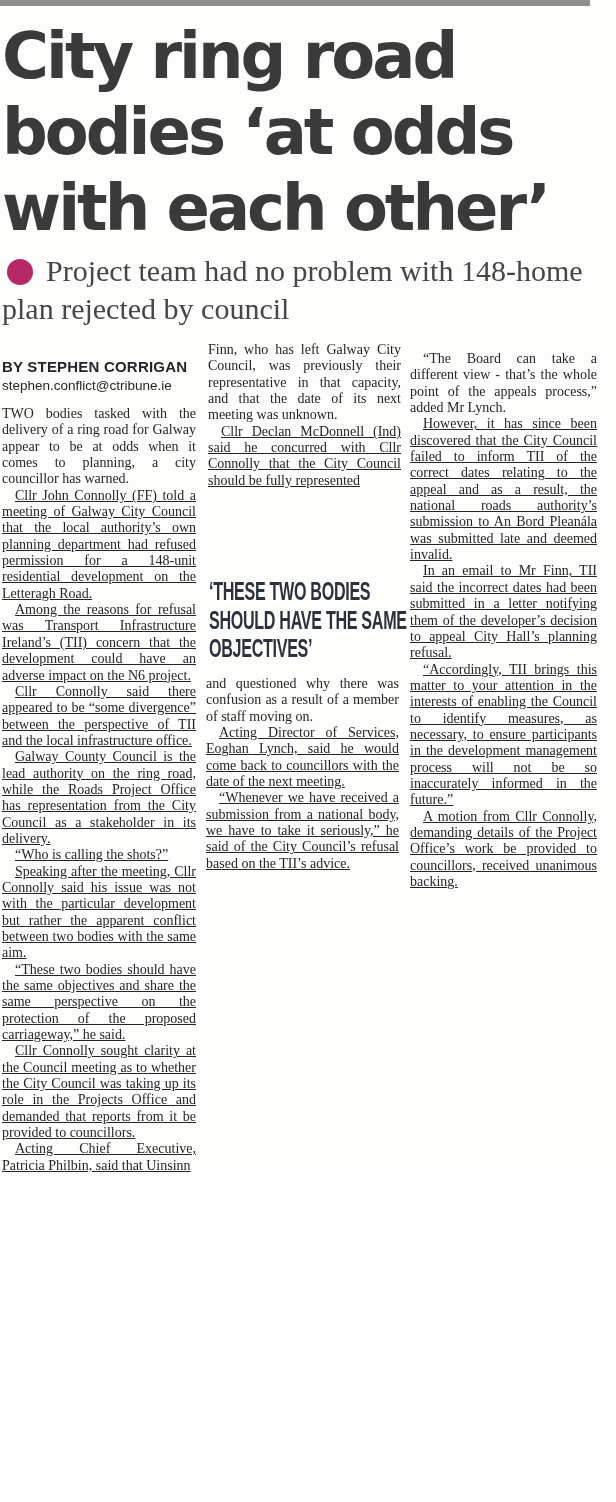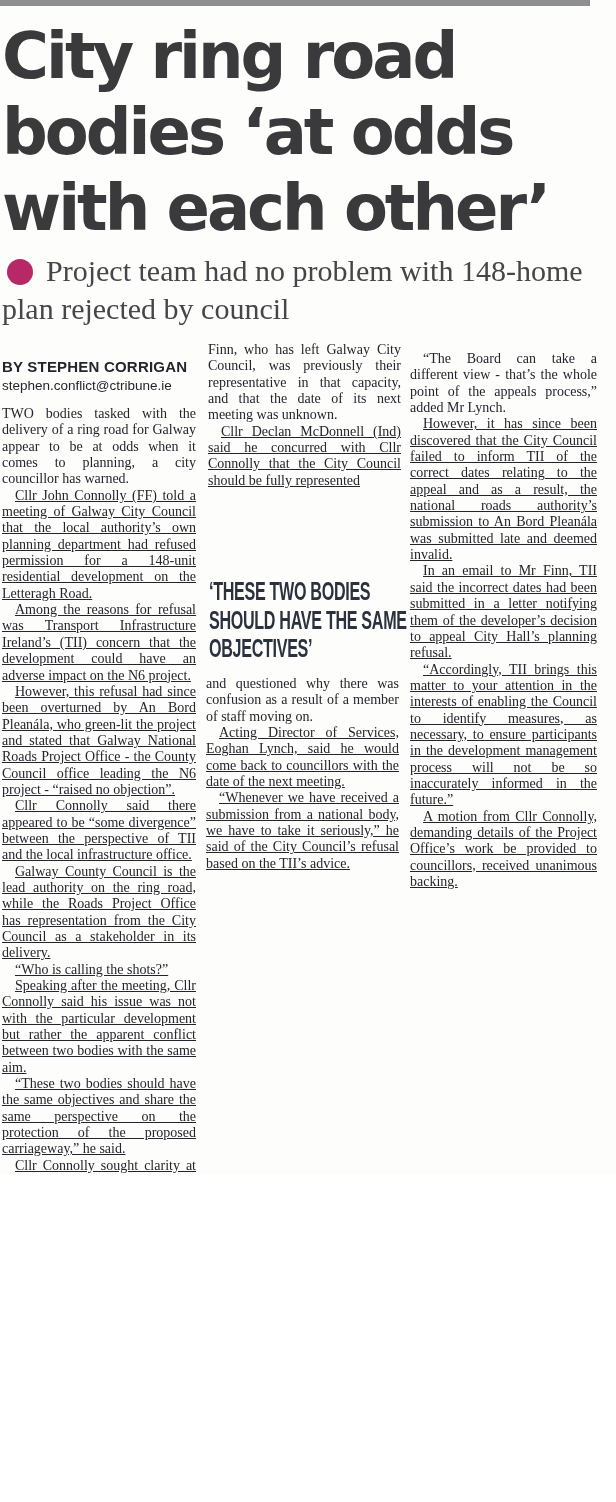--- a/index.html
+++ b/index.html
@@ -94,21 +94,20 @@
 
   <div class="byline">
     <div class="byline-author">BY STEPHEN CORRIGAN</div>
     <div class="byline-email">stephen.conflict@ctribune.ie</div>
   </div>
 
   <div class="body-col col1">
       <p>TWO bodies tasked with the delivery of a ring road for Galway appear to be at odds when it comes to planning, a city councillor has warned.</p>
       <p>Cllr John Connolly (FF) told a meeting of Galway City Council that the local authority’s own planning department had refused permission for a 148-unit residential development on the Letteragh Road.</p>
       <p>Among the reasons for refusal was Transport Infrastructure Ireland’s (TII) concern that the development could have an adverse impact on the N6 project.</p>
-      <p>However, this refusal had since been overturned by An Bord Pleanála, who green-lit the project and stated that Galway National Roads Project Office - the County Council office leading the N6 project - “raised no objection”.</p>
       <p>Cllr Connolly said there appeared to be “some divergence” between the perspective of TII and the local infrastructure office.</p>
       <p>Galway County Council is the lead authority on the ring road, while the Roads Project Office has representation from the City Council as a stakeholder in its delivery.</p>
       <p>“Who is calling the shots?”</p>
       <p>Speaking after the meeting, Cllr Connolly said his issue was not with the particular development but rather the apparent conflict between two bodies with the same aim.</p>
       <p>“These two bodies should have the same objectives and share the same perspective on the protection of the proposed carriageway,” he said.</p>
       <p>Cllr Connolly sought clarity at the Council meeting as to whether the City Council was taking up its role in the Projects Office and demanded that reports from it be provided to councillors.</p>
       <p>Acting Chief Executive, Patricia Philbin, said that Uinsinn</p>
     </div>
 
   <div class="body-col col2top">

